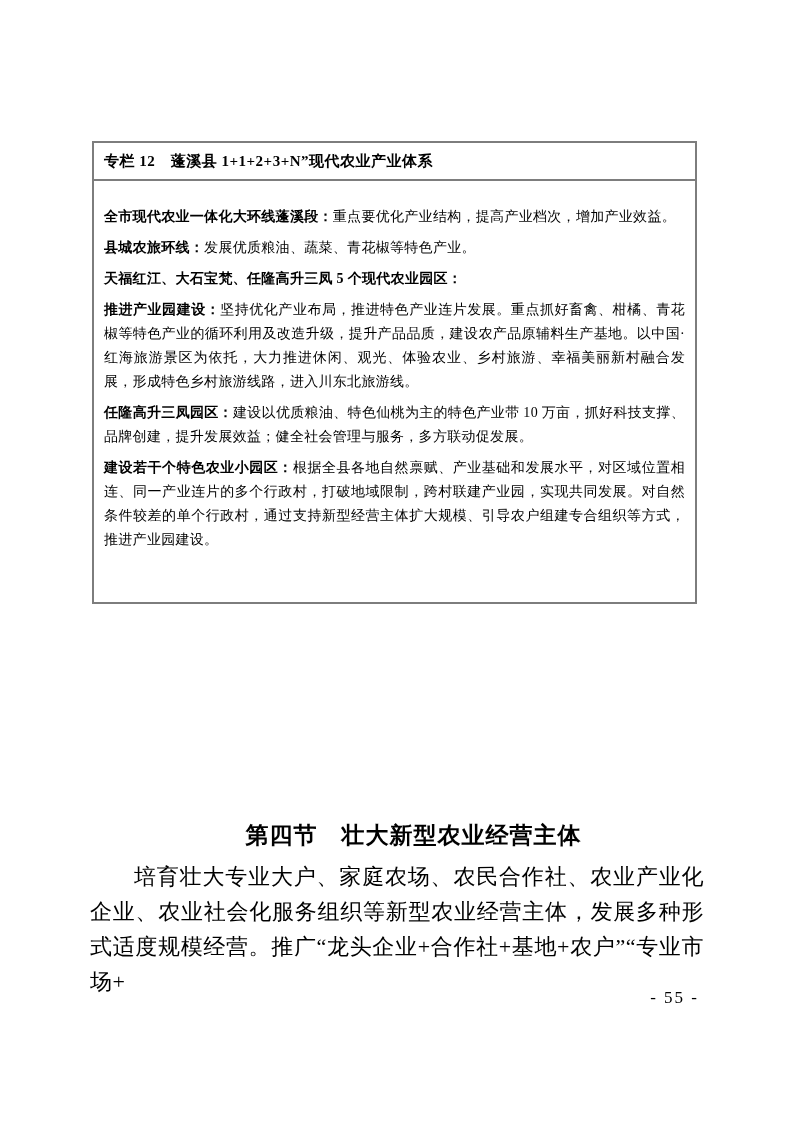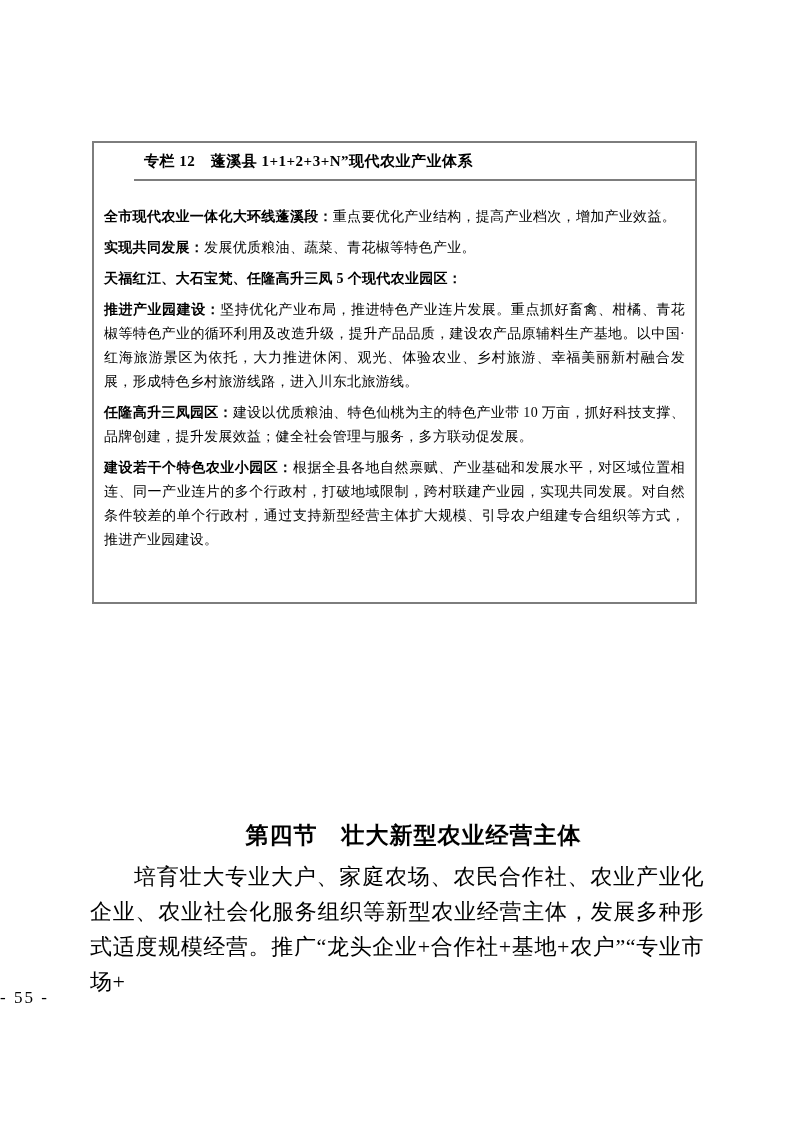--- a/index.html
+++ b/index.html
@@ -22,21 +22,20 @@
     width: 601px;
     border: 2px solid #7d7d7d;
     background: #ffffff;
   }
   .panel-header {
     border-bottom: 2px solid #7d7d7d;
     padding: 9px 10px 8px 10px;
     font-size: 15px;
     font-weight: bold;
     letter-spacing: 0.5px;
-    margin-left: 40px;
   }
   .panel-body {
     padding: 24px 10px 50px 10px;
   }
   .panel-body p {
     margin: 0 0 7px 0;
     font-size: 14px;
     line-height: 24px;
     text-align: justify;
     letter-spacing: 0.3px;
@@ -63,33 +62,33 @@
     line-height: 35px;
     text-align: justify;
     text-indent: 2em;
     letter-spacing: 0.5px;
   }
   .page-footer {
     position: absolute;
     top: 988px;
     left: 0;
     width: 699px;
-    text-align: left;
+    text-align: right;
     font-size: 17px;
     letter-spacing: 2px;
   }
 </style>
 </head>
 <body>
 
 <div class="panel">
   <div class="panel-header">专栏 12　蓬溪县 1+1+2+3+N”现代农业产业体系</div>
   <div class="panel-body">
     <p><span class="lead">全市现代农业一体化大环线蓬溪段：</span><span>重点要优化产业结构，提高产业档次，增加产业效益。</span></p>
-    <p><span class="lead">实现共同发展：</span><span>发展优质粮油、蔬菜、青花椒等特色产业。</span></p>
+    <p><span class="lead">县城农旅环线：</span><span>发展优质粮油、蔬菜、青花椒等特色产业。</span></p>
     <p><span class="lead">天福红江、大石宝梵、任隆高升三凤 5 个现代农业园区：</span><span></span></p>
     <p><span class="lead">推进产业园建设：</span><span>坚持优化产业布局，推进特色产业连片发展。重点抓好畜禽、柑橘、青花椒等特色产业的循环利用及改造升级，提升产品品质，建设农产品原辅料生产基地。以中国·红海旅游景区为依托，大力推进休闲、观光、体验农业、乡村旅游、幸福美丽新村融合发展，形成特色乡村旅游线路，进入川东北旅游线。</span></p>
     <p><span class="lead">任隆高升三凤园区：</span><span>建设以优质粮油、特色仙桃为主的特色产业带 10 万亩，抓好科技支撑、品牌创建，提升发展效益；健全社会管理与服务，多方联动促发展。</span></p>
     <p><span class="lead">建设若干个特色农业小园区：</span><span>根据全县各地自然禀赋、产业基础和发展水平，对区域位置相连、同一产业连片的多个行政村，打破地域限制，跨村联建产业园，实现共同发展。对自然条件较差的单个行政村，通过支持新型经营主体扩大规模、引导农户组建专合组织等方式，推进产业园建设。</span></p>
   </div>
 </div>
 
 <div class="section-heading">第四节　壮大新型农业经营主体</div>
 
 <div class="main-paragraph">培育壮大专业大户、家庭农场、农民合作社、农业产业化企业、农业社会化服务组织等新型农业经营主体，发展多种形式适度规模经营。推广“龙头企业+合作社+基地+农户”“专业市场+</div>

